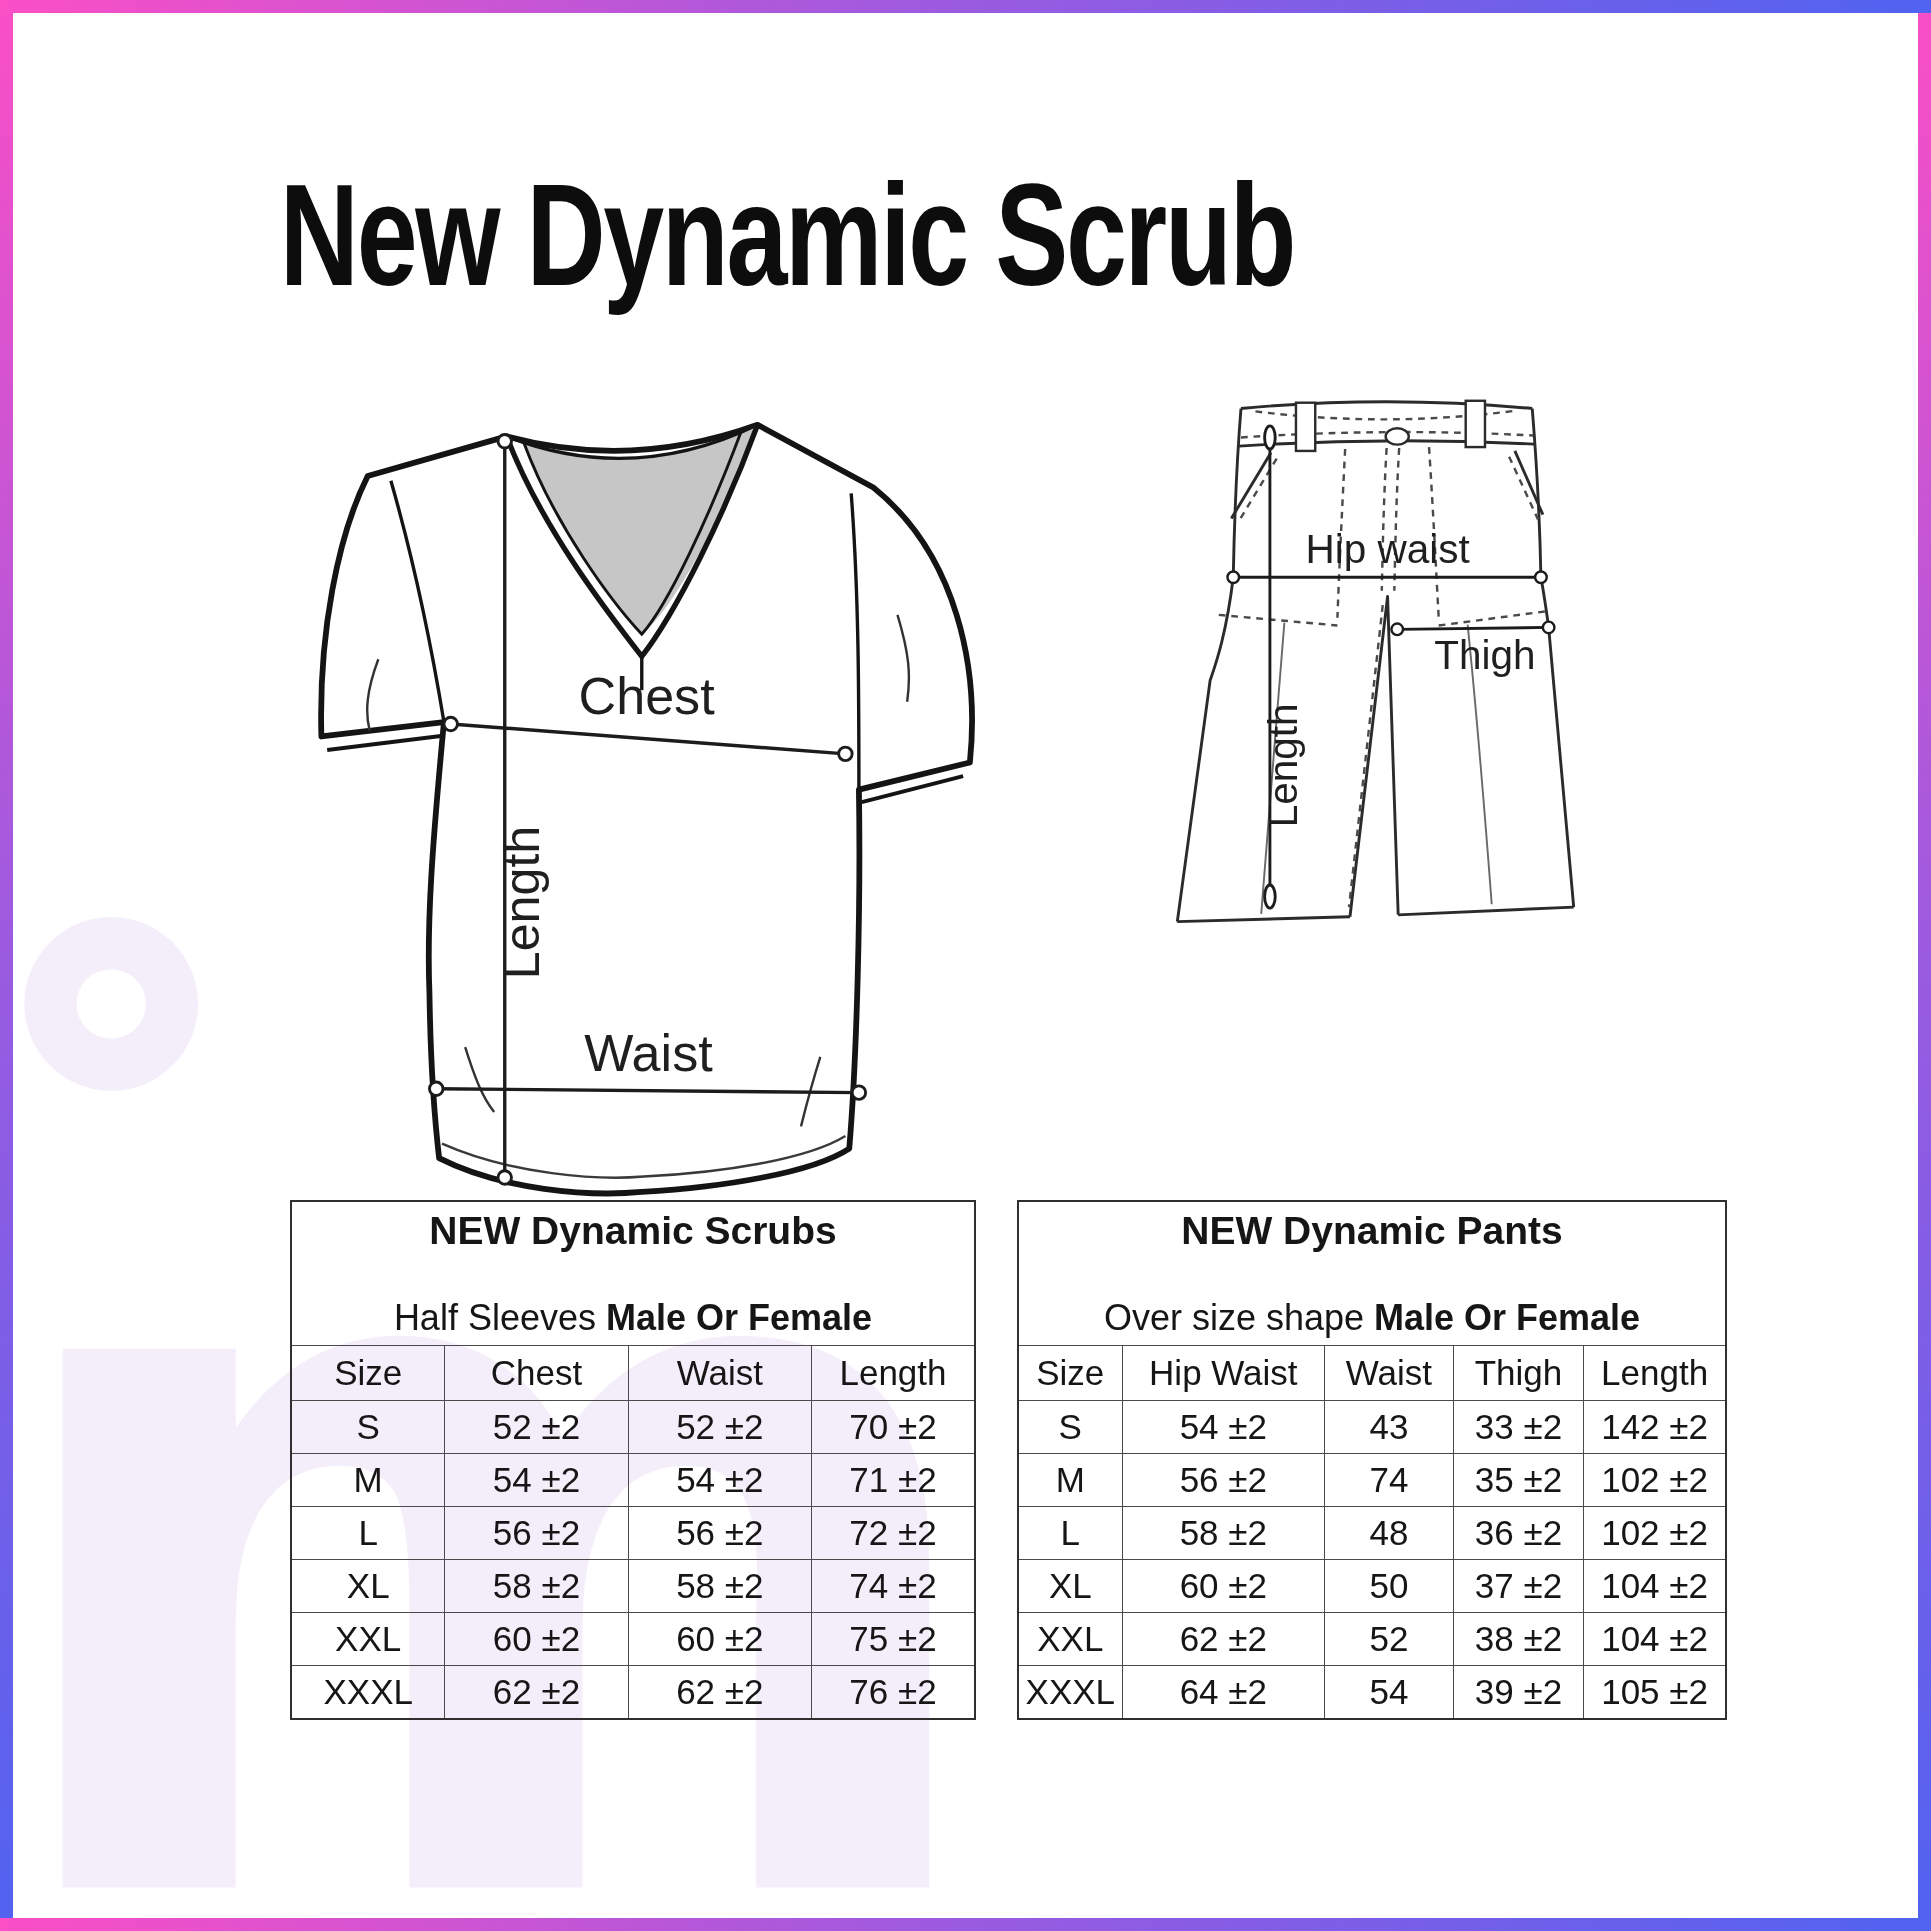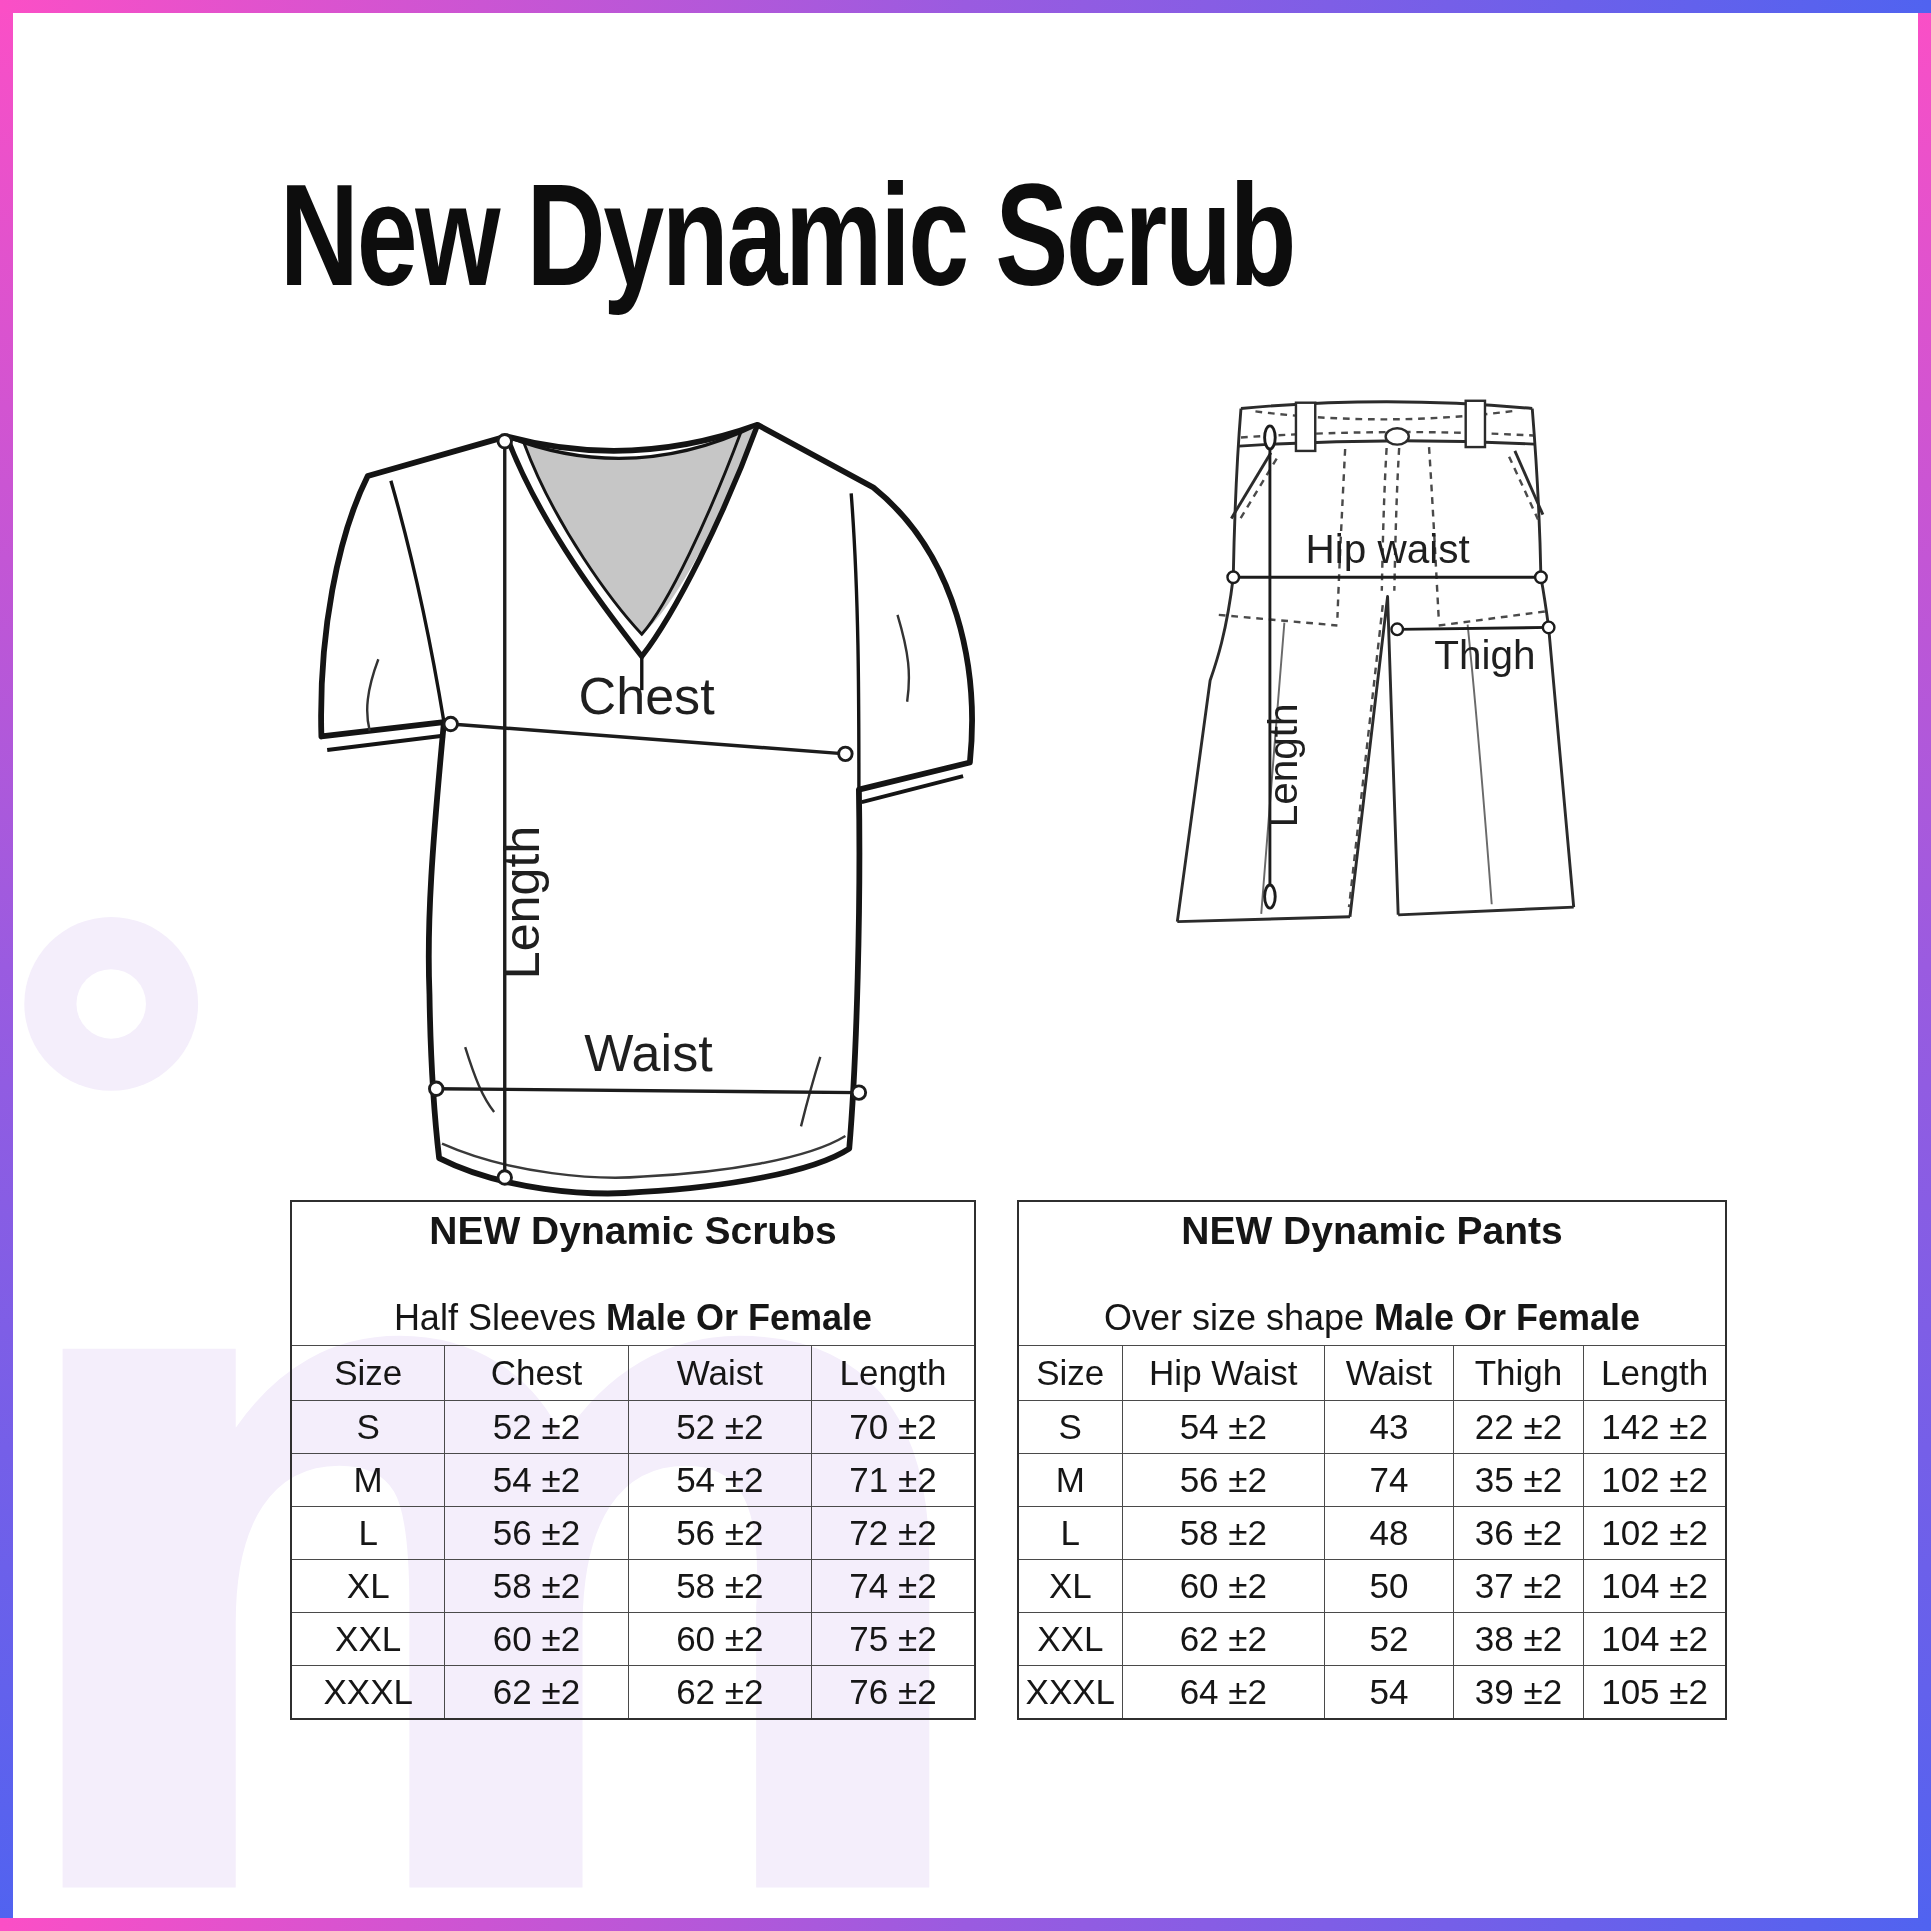--- a/index.html
+++ b/index.html
@@ -216,21 +216,21 @@
           <th>Waist</th>
           <th>Thigh</th>
           <th>Length</th>
         </tr>
       </thead>
       <tbody>
           <tr>
             <td>S</td>
             <td>54 ±2</td>
             <td>43</td>
-            <td>22 ±2</td>
+            <td>33 ±2</td>
             <td>142 ±2</td>
           </tr>
           <tr>
             <td>M</td>
             <td>56 ±2</td>
             <td>74</td>
             <td>35 ±2</td>
             <td>102 ±2</td>
           </tr>
           <tr>

